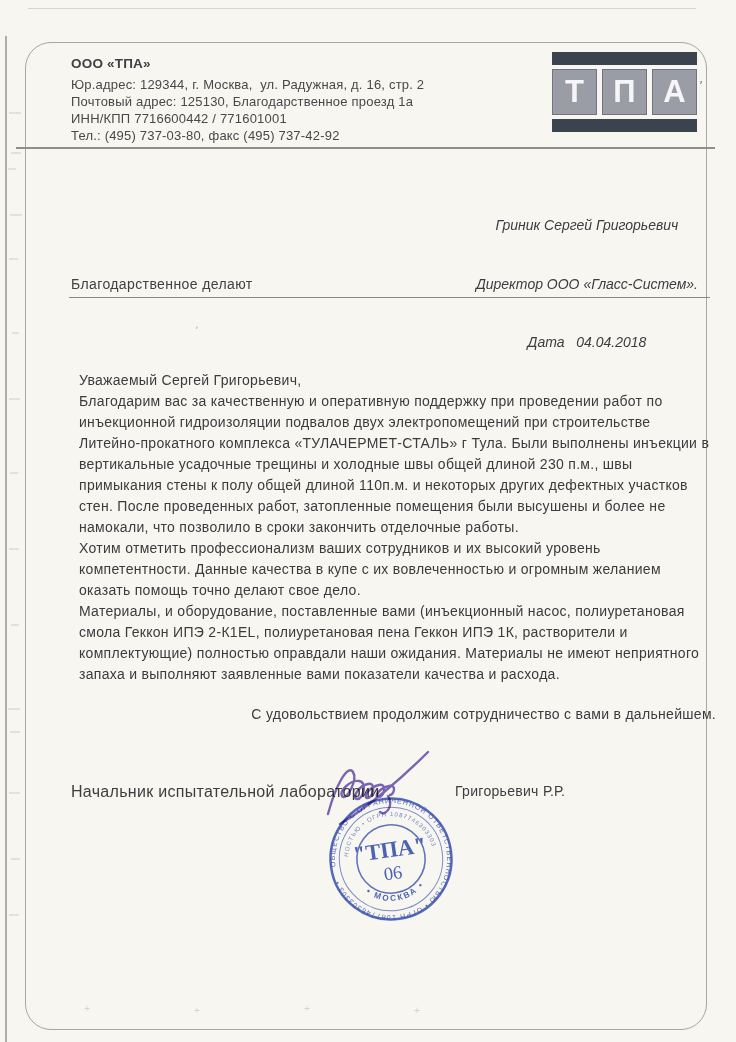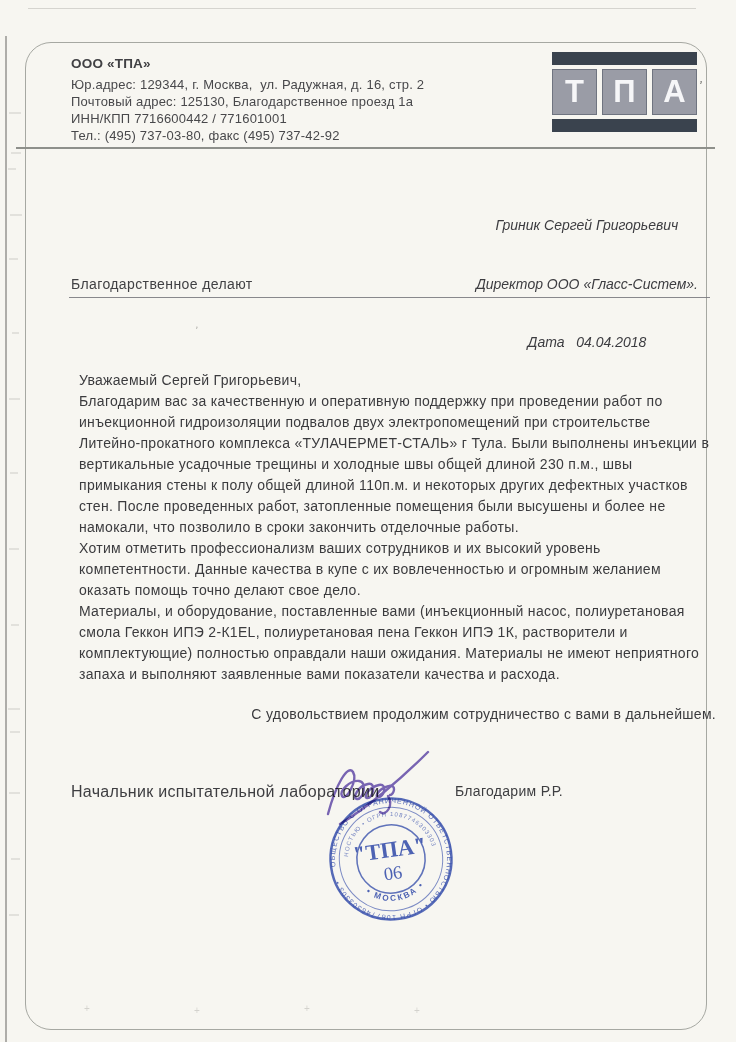--- a/index.html
+++ b/index.html
@@ -122,21 +122,21 @@
 
   <div class="body-text">
     <p>Уважаемый Сергей Григорьевич,</p>
     <p>Благодарим вас за качественную и оперативную поддержку при проведении работ по инъекционной гидроизоляции подвалов двух электропомещений при строительстве Литейно-прокатного комплекса «ТУЛАЧЕРМЕТ-СТАЛЬ» г Тула. Были выполнены инъекции в вертикальные усадочные трещины и холодные швы общей длиной 230 п.м., швы примыкания стены к полу общей длиной 110п.м. и некоторых других дефектных участков стен. После проведенных работ, затопленные помещения были высушены и более не намокали, что позволило в сроки закончить отделочные работы.</p>
     <p>Хотим отметить профессионализм ваших сотрудников и их высокий уровень компетентности. Данные качества в купе с их вовлеченностью и огромным желанием оказать помощь точно делают свое дело.</p>
     <p>Материалы, и оборудование, поставленные вами (инъекционный насос, полиуретановая смола Геккон ИПЭ 2-К1EL, полиуретановая пена Геккон ИПЭ 1К, растворители и комплектующие) полностью оправдали наши ожидания. Материалы не имеют неприятного запаха и выполняют заявленные вами показатели качества и расхода.</p>
     <p class="gap-before">С удовольствием продолжим сотрудничество с вами в дальнейшем.</p>
   </div>
 
   <div class="sig-role">Начальник испытательной лаборатории</div>
-  <div class="sig-name">Благодарим Р.Р.</div>
+  <div class="sig-name">Григорьевич Р.Р.</div>
 
   <svg class="stamp" viewBox="0 0 160 160">
     <defs>
       <path id="ring-outer" d="M80,80 m-57.5,0 a57.5,57.5 0 1,1 115,0 a57.5,57.5 0 1,1 -115,0"></path>
       <path id="ring-inner" d="M80,80 m-44,0 a44,44 0 1,1 88,0"></path>
       <path id="ring-bottom" d="M80,80 m-43,0 a43,43 0 1,0 86,0"></path>
     </defs>
     <g fill="none" stroke="#3c55b7">
       <circle cx="80" cy="80" r="62" stroke-width="2.6" opacity=".85"></circle>
       <circle cx="80" cy="80" r="53" stroke-width="1" opacity=".65"></circle>

